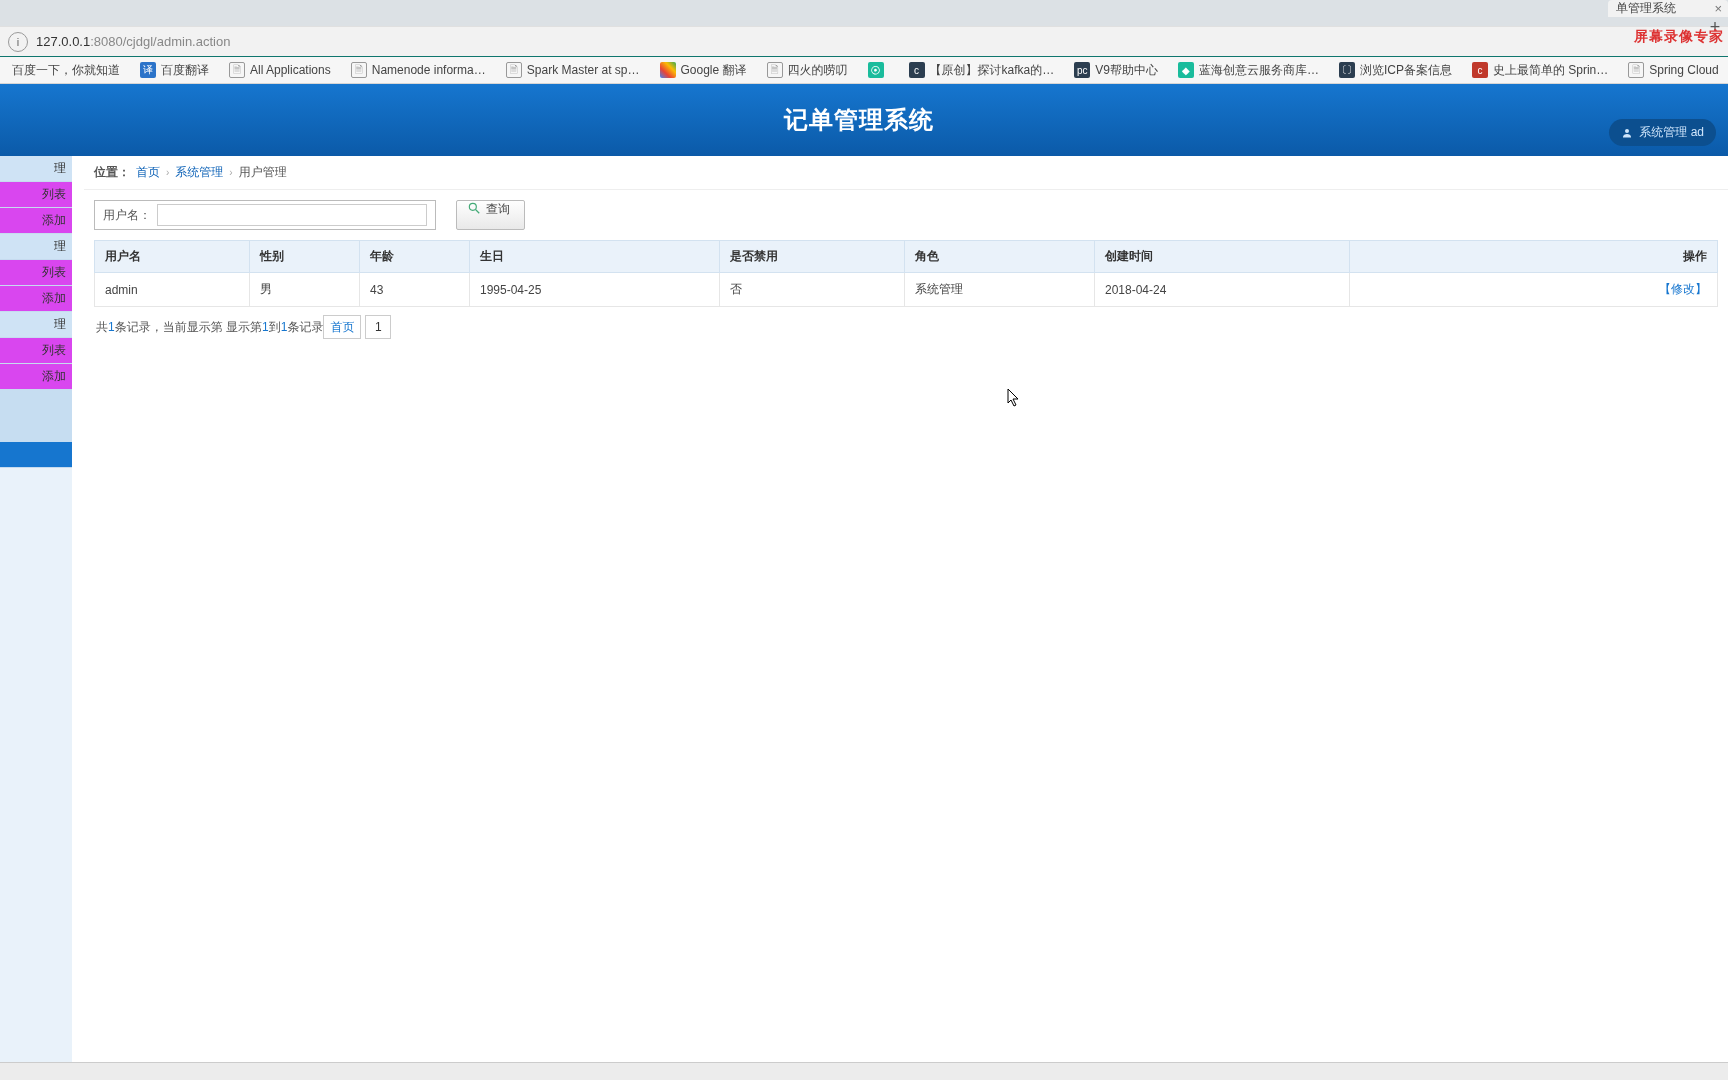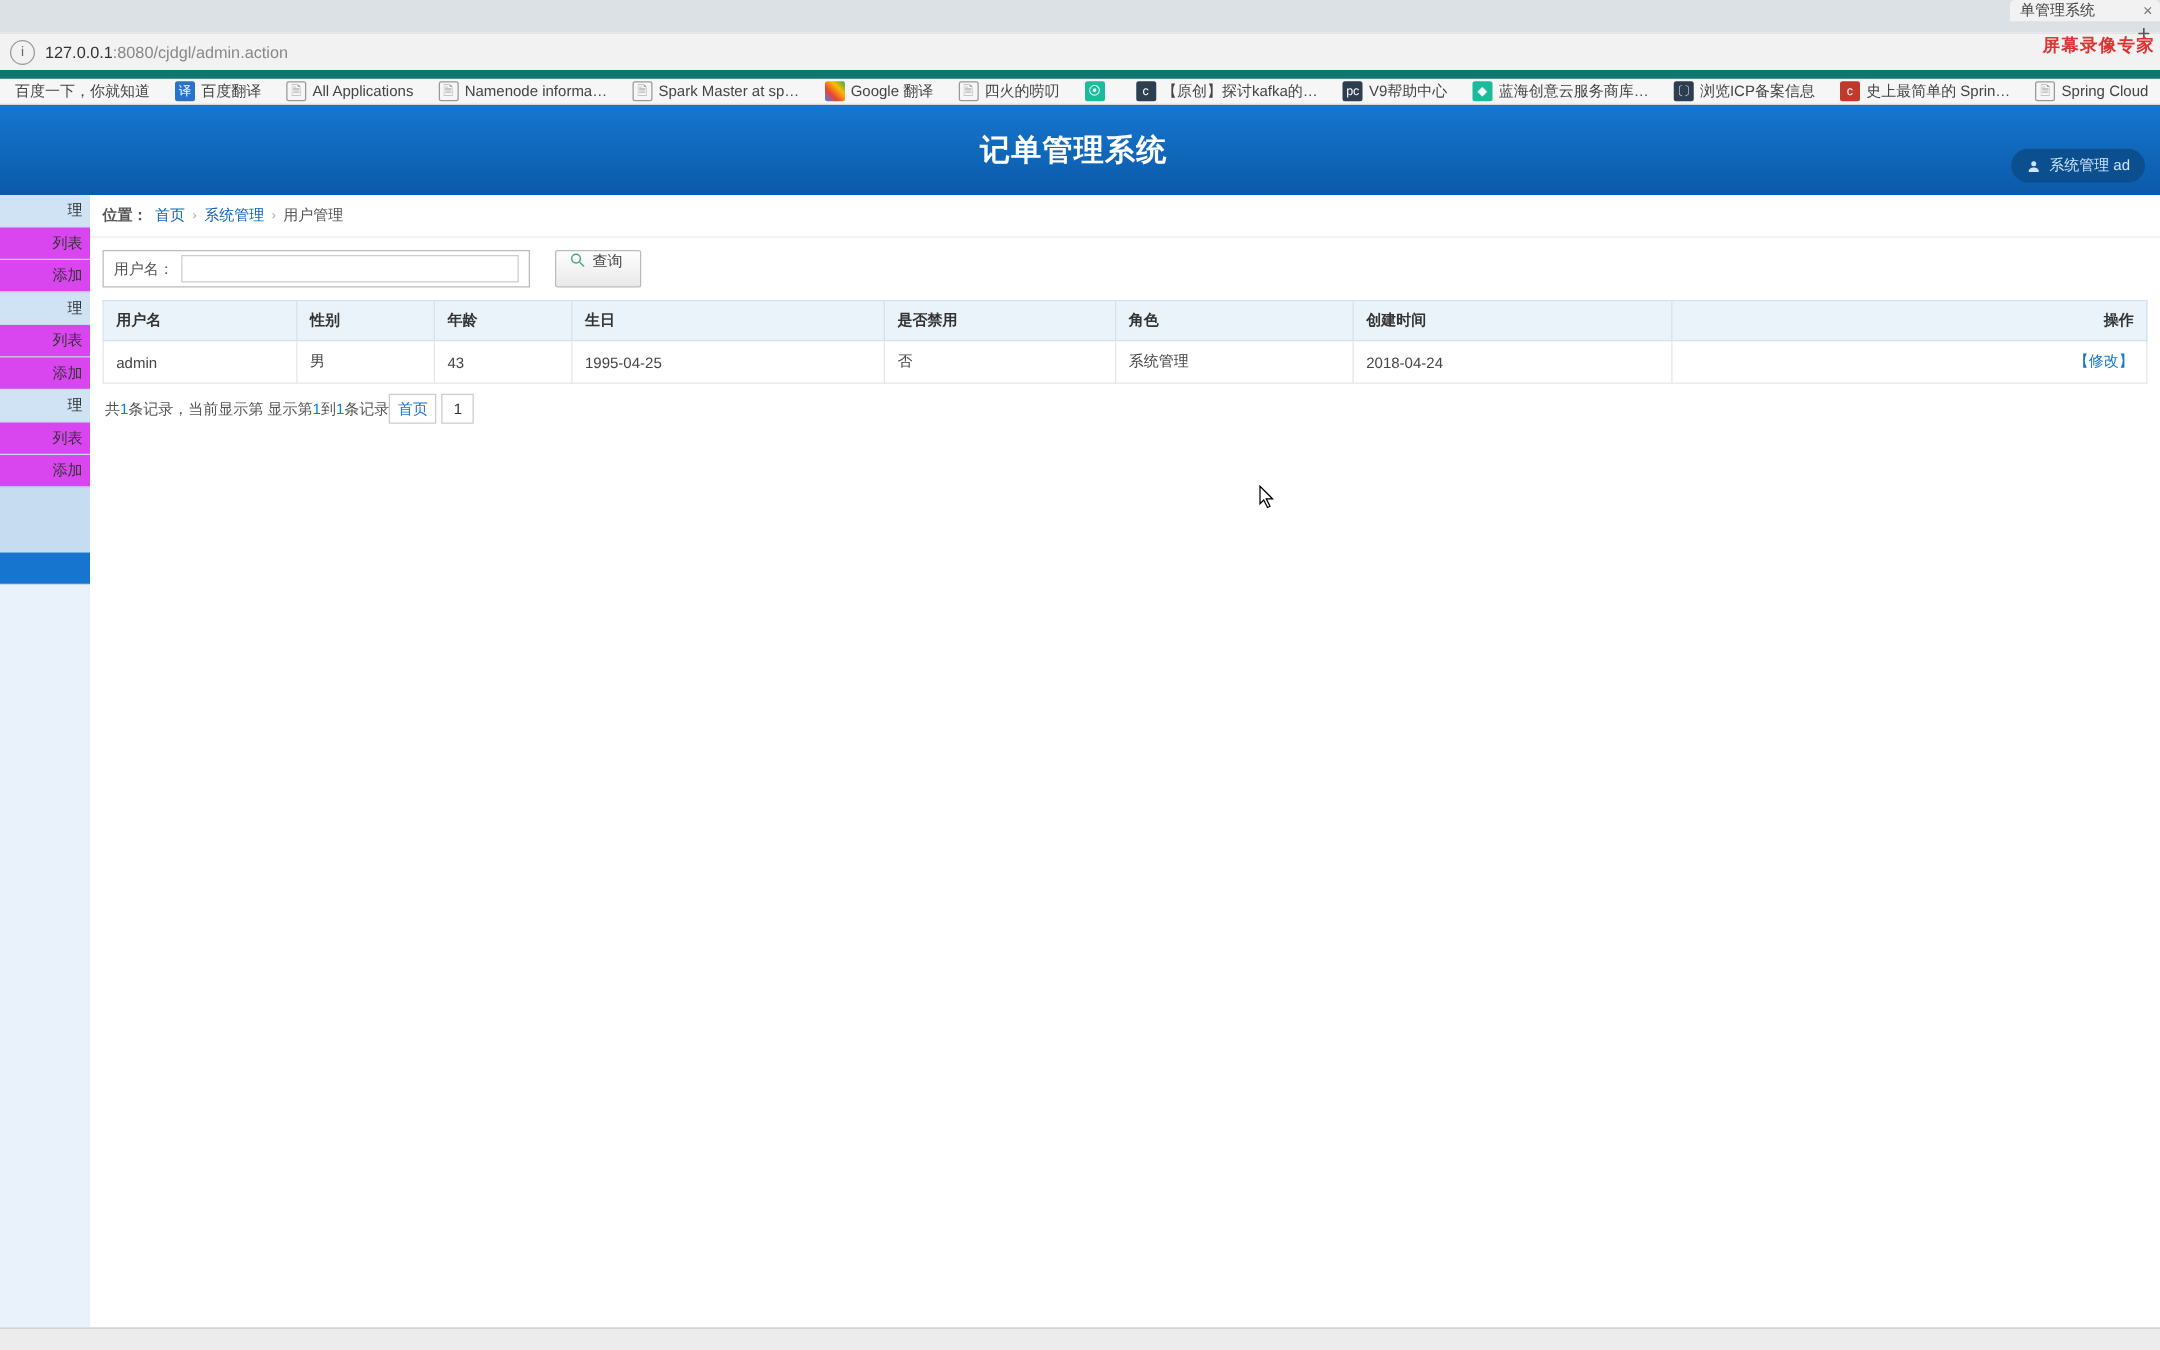--- a/index.html
+++ b/index.html
@@ -10,21 +10,21 @@
 .tab { height: 26px; width: 120px; background: #f2f2f2; border-radius: 4px 4px 0 0; display: flex; align-items: center; padding: 0 8px; font-size: 12px; color: #444; position: relative; }
 .tab .close { position: absolute; right: 6px; color: #777; font-size: 13px; cursor: pointer; }
 .new-tab { width: 26px; height: 20px; display: flex; align-items: center; justify-content: center; color: #555; font-size: 18px; margin-left: 6px; cursor: pointer; }
 
 .addr-bar { height: 30px; background: #f2f2f2; border-top: 1px solid #e0e0e0; display: flex; align-items: center; padding: 0 8px; }
 .addr-info { width: 20px; height: 20px; border: 1px solid #999; border-radius: 50%; display: flex; align-items: center; justify-content: center; font-size: 11px; color: #666; margin-right: 8px; }
 .addr-text { font-size: 13px; color: #333; }
 .addr-text .host { color: #333; }
 .addr-text .port-path { color: #888; }
 
-.bookmark-bar { height: 28px; background: #f6f6f6; border-top: 7px solid #0f766e; border-bottom: 1px solid #d6d6d6; display: flex; align-items: center; padding: 0 4px; gap: 4px; }
+.bookmark-bar { height: 28px; background: #f6f6f6; border-top: 1px solid #0f766e; border-bottom: 1px solid #d6d6d6; display: flex; align-items: center; padding: 0 4px; gap: 4px; }
 .bookmark { display: flex; align-items: center; gap: 5px; padding: 3px 8px; font-size: 12px; color: #444; border-radius: 2px; cursor: pointer; white-space: nowrap; }
 .bm-icon { width: 16px; height: 16px; display: inline-flex; align-items: center; justify-content: center; font-size: 10px; border-radius: 2px; }
 .bm-icon.file { border: 1px solid #999; color: #999; }
 .bm-icon.blue { background: #2b73c9; color: #fff; }
 .bm-icon.gcolor { background: linear-gradient(45deg,#4285f4,#ea4335,#fbbc05,#34a853); }
 .bm-icon.dark { background: #2c3e50; color: #fff; }
 .bm-icon.teal { background: #1abc9c; color: #fff; }
 .bm-icon.red { background: #c0392b; color: #fff; }
 
 
@@ -35,21 +35,21 @@
 
 
 .body-wrap { display: flex; height: calc(100% - 26px - 30px - 28px - 72px - 18px); }
 .sidebar { width: 72px; background: #e9f2fa; display: flex; flex-direction: column; }
 .side-item { height: 26px; background: #d946ef; border-bottom: 1px solid #c6dbef; display: flex; align-items: center; justify-content: flex-end; padding-right: 6px; font-size: 12px; color: #333; cursor: pointer; }
 .side-item.head { background: #cfe3f5; color: #333; justify-content: flex-end; }
 .side-item.active { background: #1676cf; color: #fff; position: relative; }
 .side-item.active::after { content: ""; position: absolute; right: -8px; top: 50%; transform: translateY(-50%); border: 8px solid transparent; border-left-color: #1676cf; }
 .side-spacer { height: 26px; background: #c6ddf1; }
 
-.content { flex: 1; padding: 0; position: relative; }
+.content { flex: 1; padding: 0; position: relative; margin-left: 12px; }
 .breadcrumb { height: 34px; display: flex; align-items: center; padding: 0 10px; font-size: 12px; color: #555; border-bottom: 1px solid #eee; }
 .breadcrumb .lbl { font-weight: bold; margin-right: 6px; }
 .breadcrumb a { color: #1064b8; text-decoration: none; }
 .breadcrumb .sep { color: #aaa; margin: 0 6px; font-size: 10px; }
 
 .search-row { padding: 10px; display: flex; align-items: center; gap: 20px; }
 .search-box { border: 1px solid #bbb; background: #fff; height: 30px; display: flex; align-items: center; padding: 0 8px; }
 .search-box label { font-size: 12px; color: #555; margin-right: 6px; }
 .search-box input { border: 1px solid #ccc; height: 22px; width: 270px; padding: 0 4px; outline: none; font-size: 12px; }
 .btn { border: 1px solid #bbb; background: linear-gradient(#fefefe,#e9e9e9); height: 30px; padding: 0 14px 0 10px; font-size: 12px; color: #444; display: inline-flex; align-items: flex-start; gap: 5px; cursor: pointer; border-radius: 2px; }

